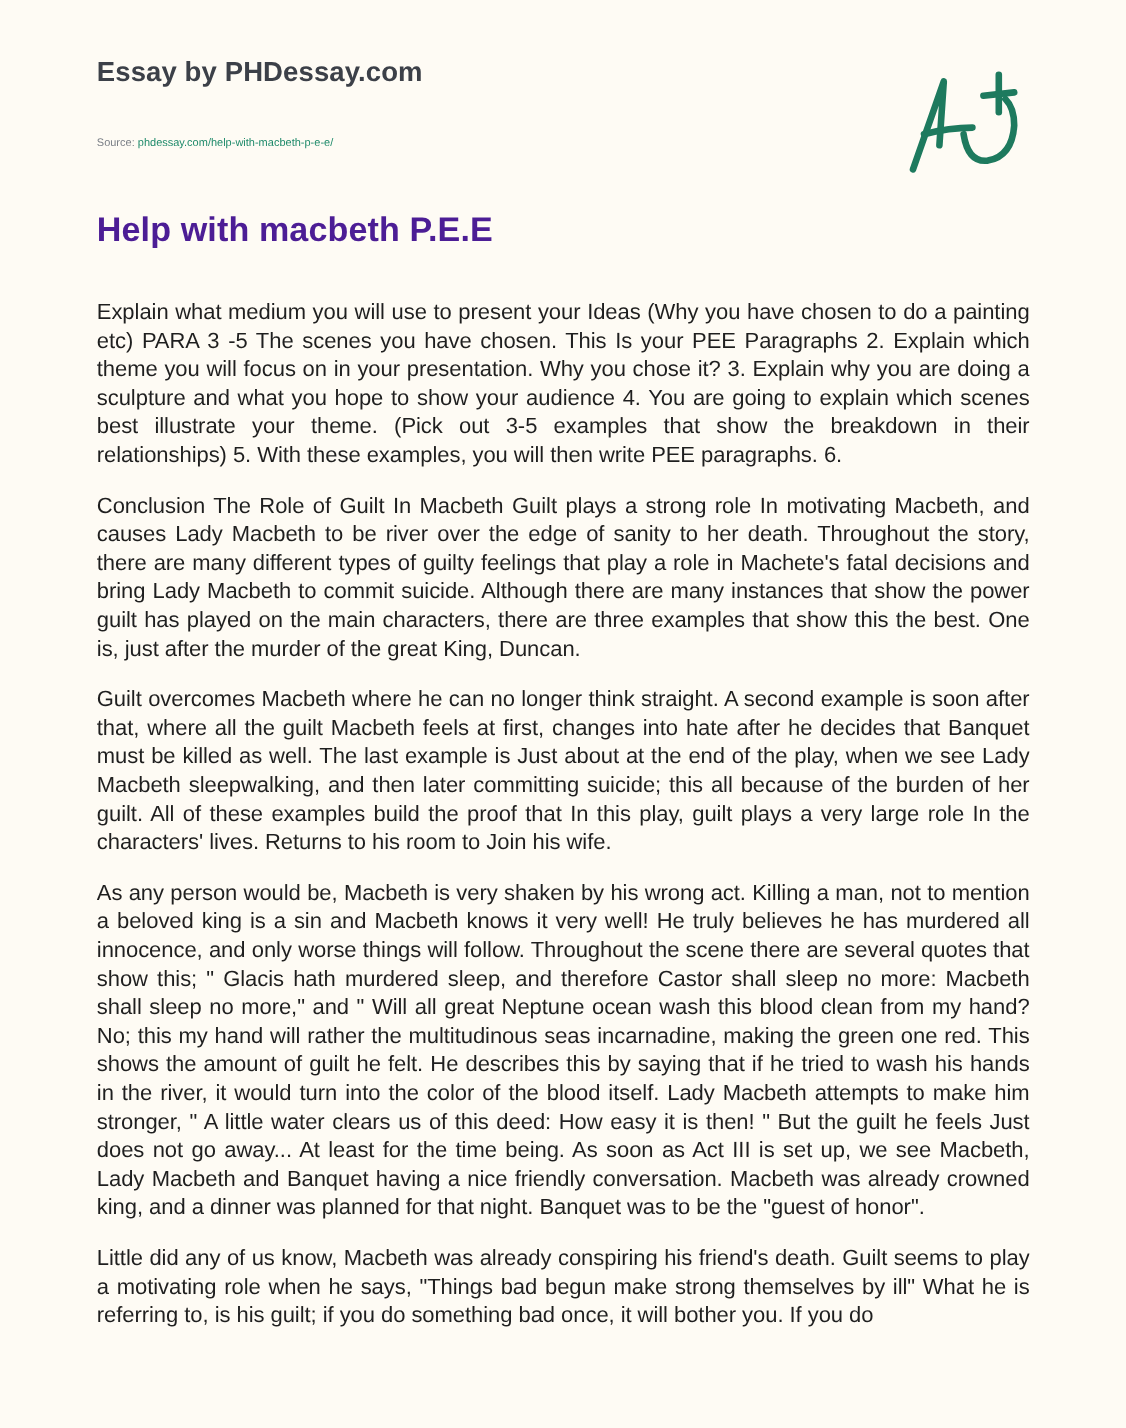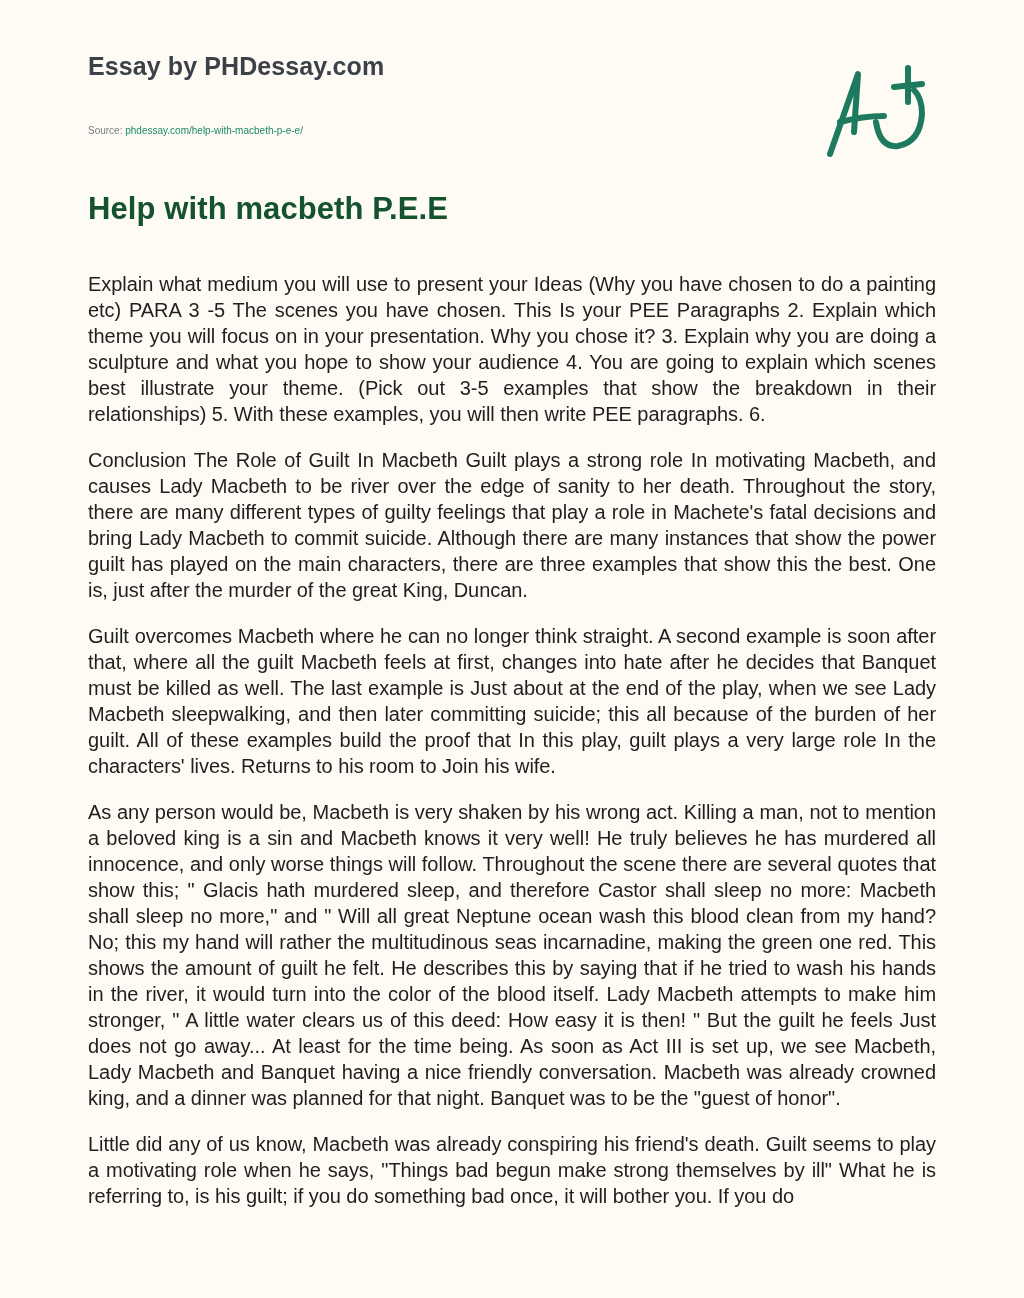--- a/index.html
+++ b/index.html
@@ -49,21 +49,21 @@
       width: 115px;
       height: 100px;
     }
     .title {
       position: absolute;
       left: 88px;
       top: 188px;
       margin: 0;
       font-size: 31px;
       font-weight: bold;
-      color: #14532d;
+      color: #4c1d95;
       letter-spacing: 0.1px;
       line-height: 42px;
     }
     .content {
       position: absolute;
       left: 88px;
       top: 271px;
       width: 848px;
       height: 980px;
       overflow: hidden;

